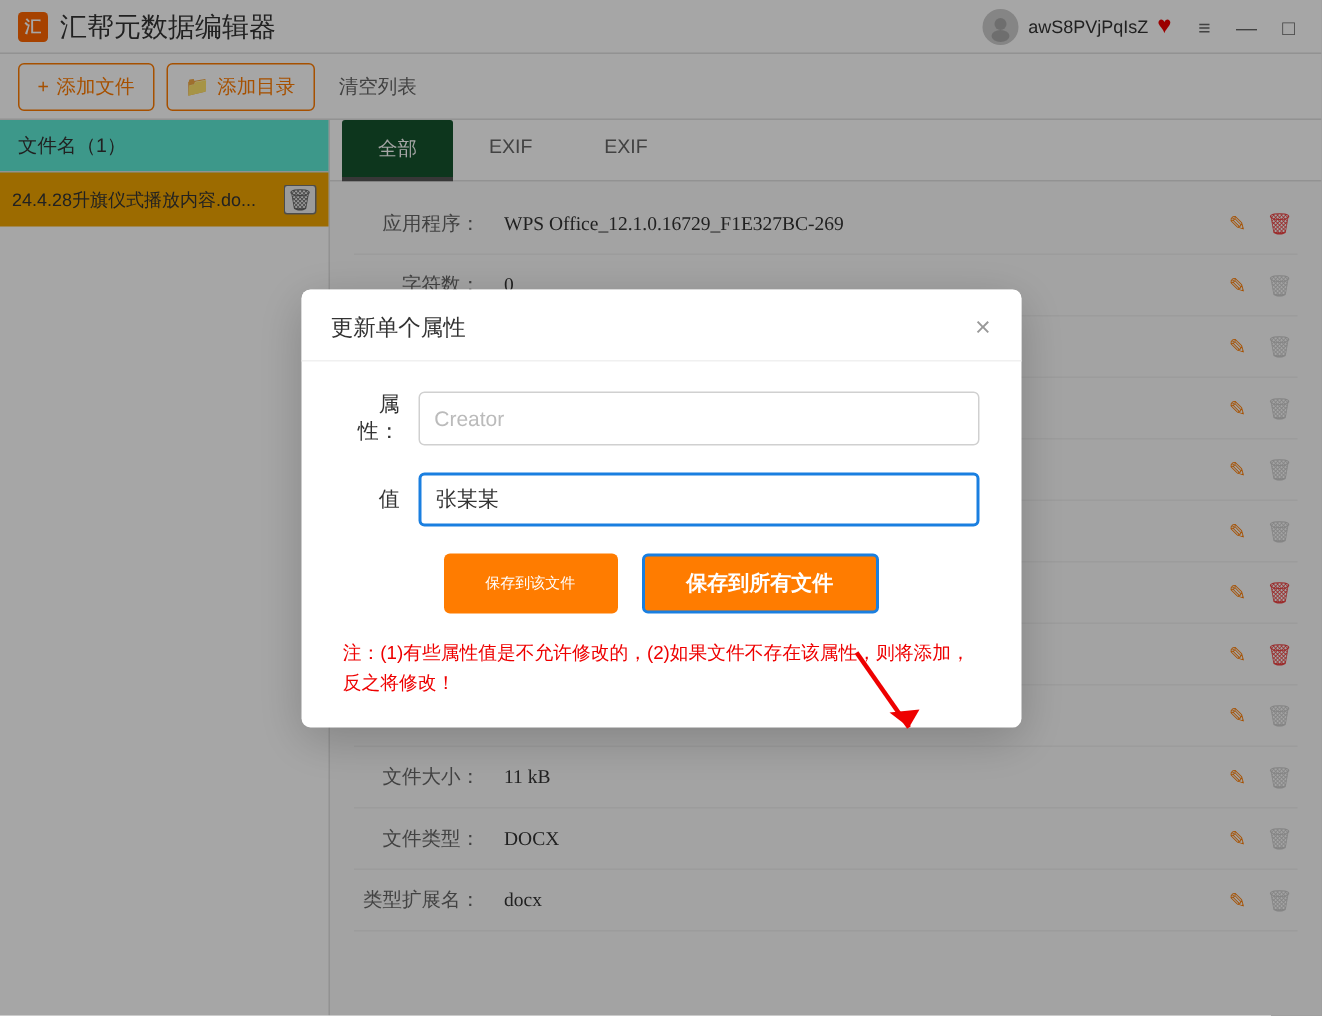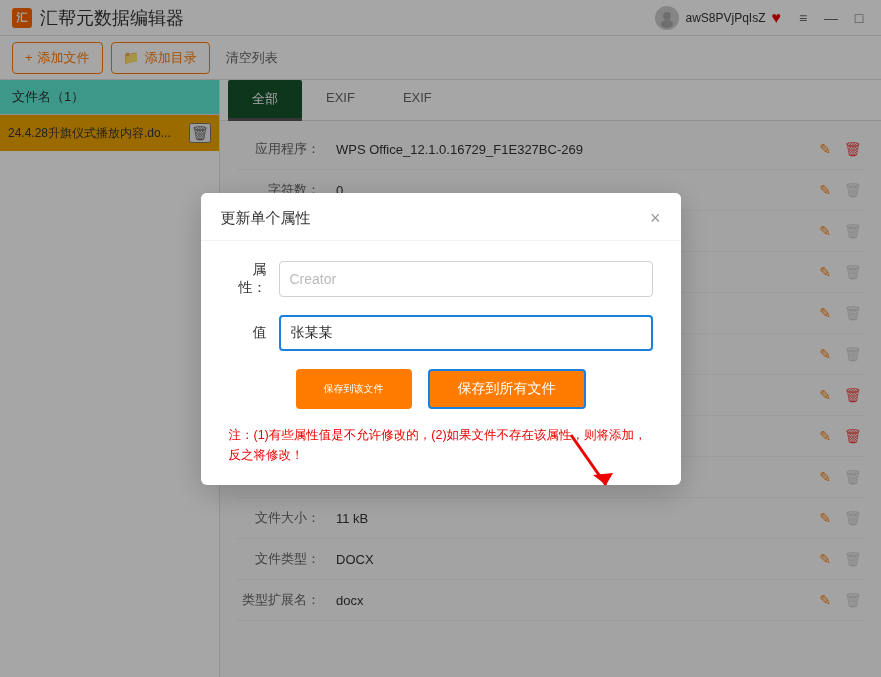--- a/index.html
+++ b/index.html
@@ -137,20 +137,21 @@
       color: #666;
       font-size: 13px;
       text-align: right;
       padding-right: 16px;
       flex-shrink: 0;
     }
     .prop-value {
       flex: 1;
       color: #333;
       font-size: 13px;
+      font-family: Liberation Serif, serif;
     }
     .prop-actions {
       display: flex;
       gap: 4px;
       margin-left: 8px;
     }
     .prop-action-btn {
       width: 24px; height: 24px;
       display: flex; align-items: center; justify-content: center;
       cursor: pointer;
@@ -238,21 +239,21 @@
       font-weight: 500;
     }
     .btn-save-all {
       padding: 9px 28px;
       background: #ff7c00;
       color: #fff;
       border: 2px solid #1a7fe0;
       border-radius: 4px;
       cursor: pointer;
       font-size: 14px;
-      font-weight: 400;
+      font-weight: 700;
     }
     .modal-note {
       color: #e00;
       font-size: 12.5px;
       line-height: 1.6;
       margin-top: 8px;
     }
   </style>
 </head>
 <body>

